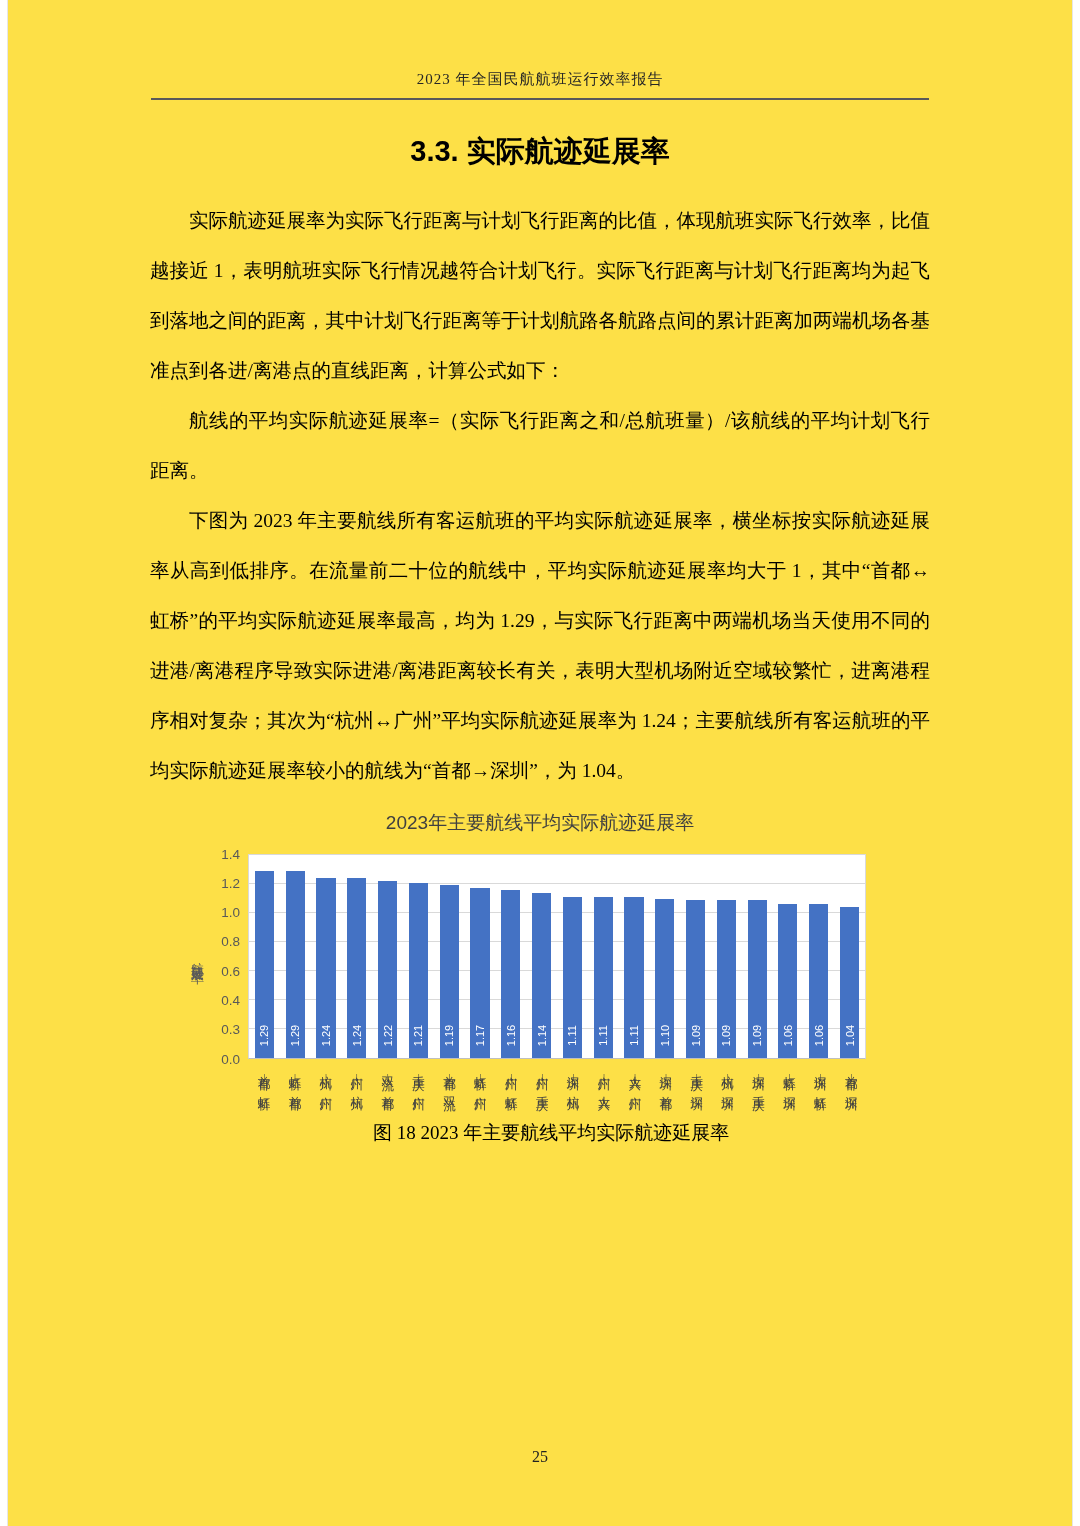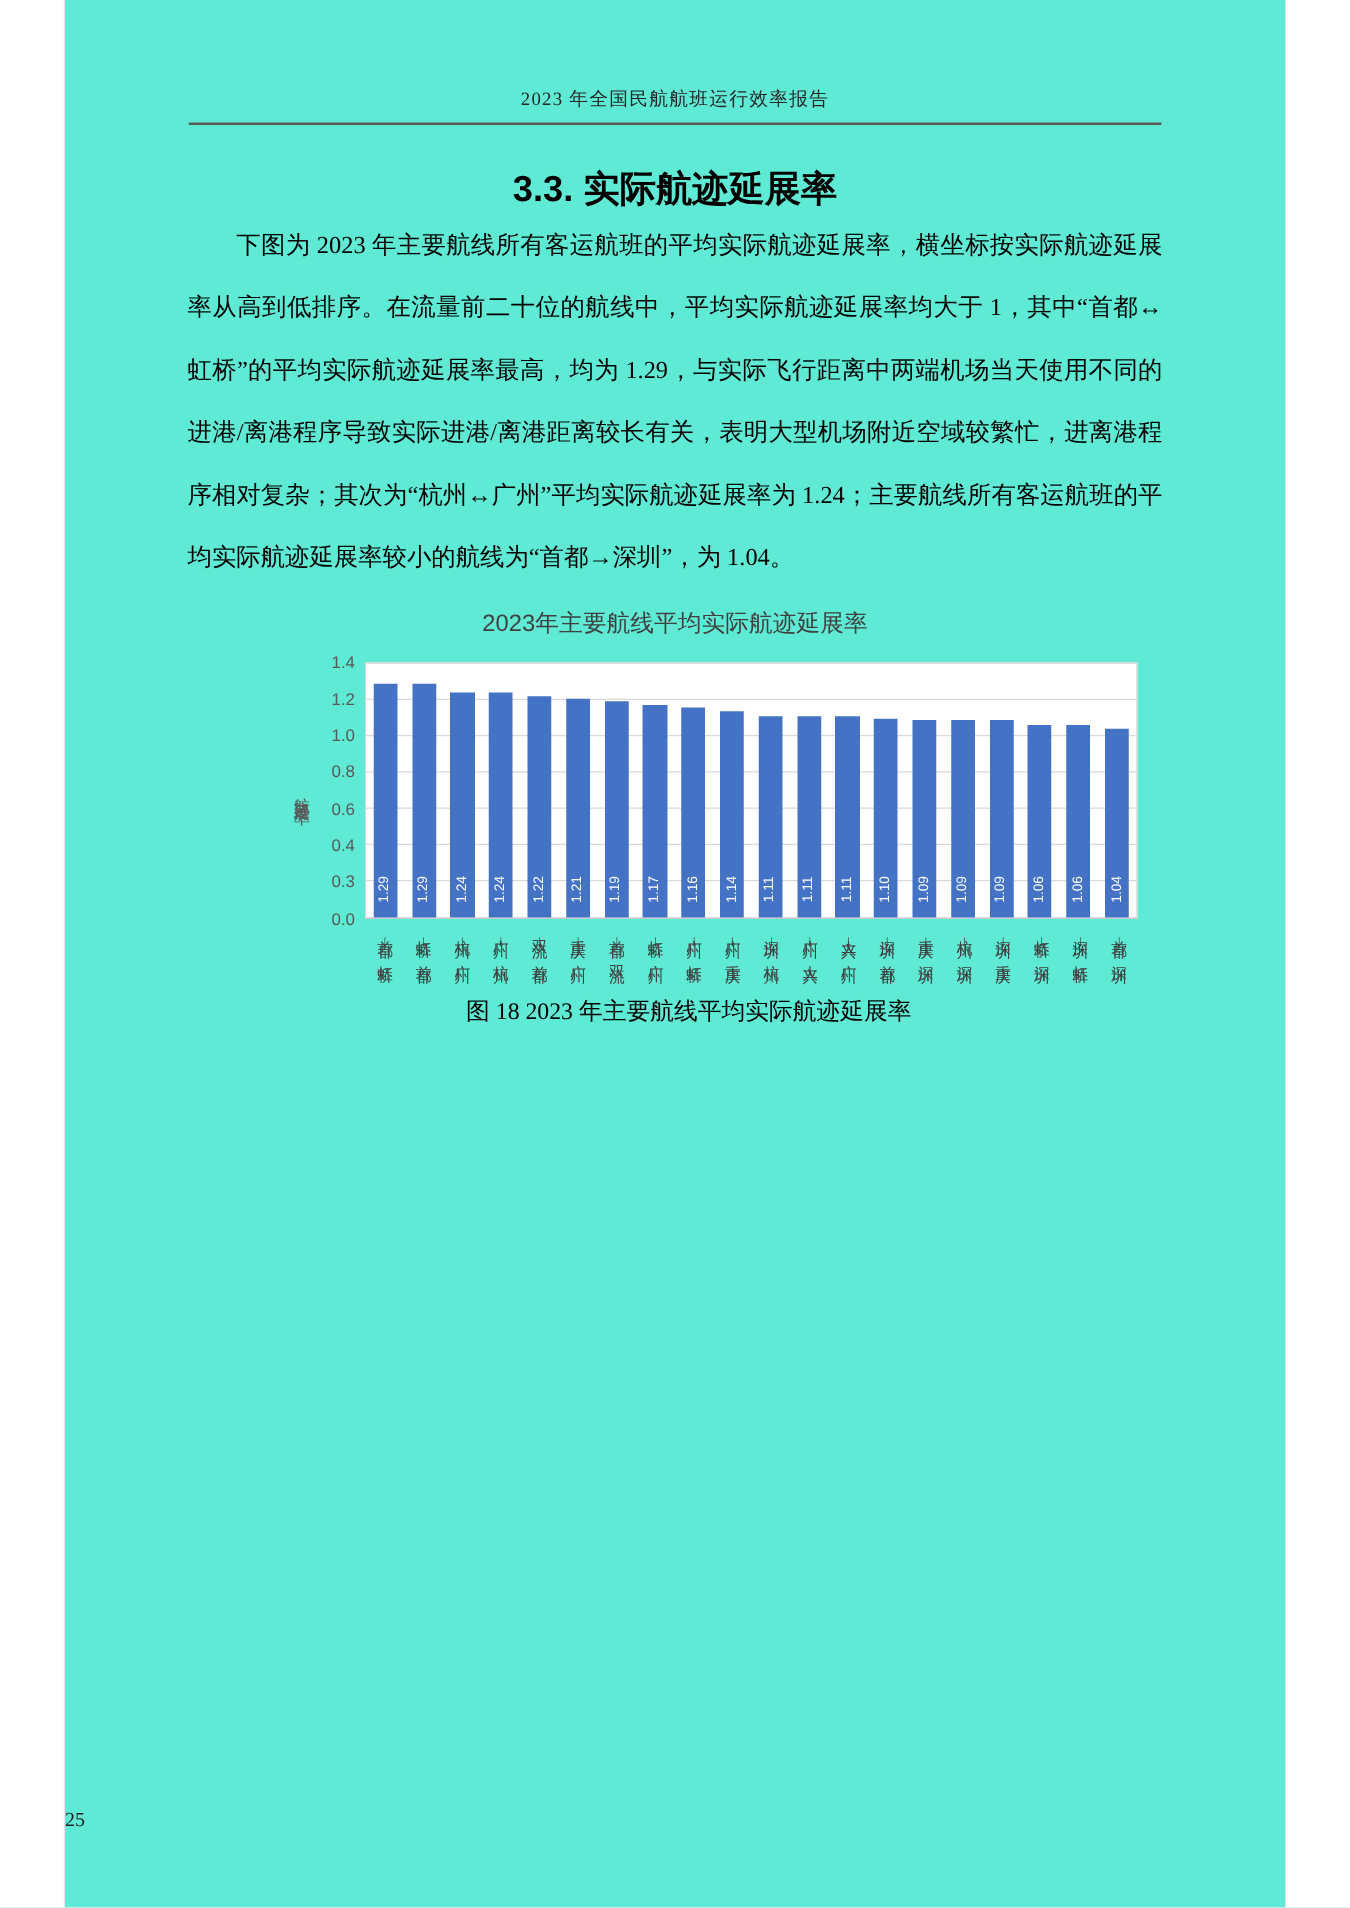--- a/index.html
+++ b/index.html
@@ -1,19 +1,19 @@
 <!DOCTYPE html>
 <html><head>
 <meta charset="utf-8">
 <style>
   * { margin:0; padding:0; box-sizing:border-box; }
   html, body { background:#ffffff; }
   .page {
-    width:976px; height:1526px; margin:0 auto; position:relative;
-    background:#5eead4; overflow:hidden; color:#000;
+    width:1064px; height:1526px; margin:0 auto; position:relative;
+    background:#fde047; overflow:hidden; color:#000;
     font-family:"Liberation Serif","DejaVu Serif",serif;
     outline:1px solid #e6e6e6;
   }
   
   .header { width:778px; margin:0 auto; padding-top:70px; text-align:center; }
   .header-text { font-size:15px; color:#262626; letter-spacing:1px; padding-bottom:9px; }
   .header-rule { border-bottom:2px solid #595959; }
   
   .section-title {
     text-align:center; margin-top:32px; font-size:29px; font-weight:700;
@@ -57,34 +57,38 @@
     white-space:nowrap; font-size:11px; color:#ffffff; line-height:1;
   }
   .x-labels { display:flex; margin-top:7px; }
   .x-label-cell { flex:1; display:flex; justify-content:center; }
   .x-label {
     writing-mode:vertical-rl; text-orientation:upright;
     font-size:12.5px; line-height:1.05; color:#404040; letter-spacing:2px;
   }
   
   .caption { text-align:center; margin-top:30px; font-size:19px; color:#000;padding-left:22px; }
-  .page-number { position:absolute; left:0; right:0; bottom:60px; font-size:16px; color:#222; }
+  .page-number { position:absolute; left:0; right:0; bottom:60px; text-align:center; font-size:16px; color:#222; }
 </style>
 </head>
 <body>
 
 <div class="page">
 
   <div class="header">
     <div class="header-text">2023 年全国民航航班运行效率报告</div>
     <div class="header-rule"></div>
   </div>
 
   <h1 class="section-title">3.3. 实际航迹延展率</h1>
 
+  <div class="body-text">
+    <p class="para p-first">实际航迹延展率为实际飞行距离与计划飞行距离的比值，体现航班实际飞行效率，比值越接近 1，表明航班实际飞行情况越符合计划飞行。实际飞行距离与计划飞行距离均为起飞到落地之间的距离，其中计划飞行距离等于计划航路各航路点间的累计距离加两端机场各基准点到各进/离港点的直线距离，计算公式如下：</p>
+    <p class="para">航线的平均实际航迹延展率=（实际飞行距离之和/总航班量）/该航线的平均计划飞行距离。</p>
+  </div>
 
 
   <div class="body-text">
     <p class="para">下图为 2023 年主要航线所有客运航班的平均实际航迹延展率，横坐标按实际航迹延展率从高到低排序。在流量前二十位的航线中，平均实际航迹延展率均大于 1，其中“首都↔虹桥”的平均实际航迹延展率最高，均为 1.29，与实际飞行距离中两端机场当天使用不同的进港/离港程序导致实际进港/离港距离较长有关，表明大型机场附近空域较繁忙，进离港程序相对复杂；其次为“杭州↔广州”平均实际航迹延展率为 1.24；主要航线所有客运航班的平均实际航迹延展率较小的航线为“首都→深圳”，为 1.04。</p>
   </div>
 
   <div class="chart">
     <div class="chart-title">2023年主要航线平均实际航迹延展率</div>
     <div class="chart-body">
       <div class="y-axis-title">航迹延展率</div>

